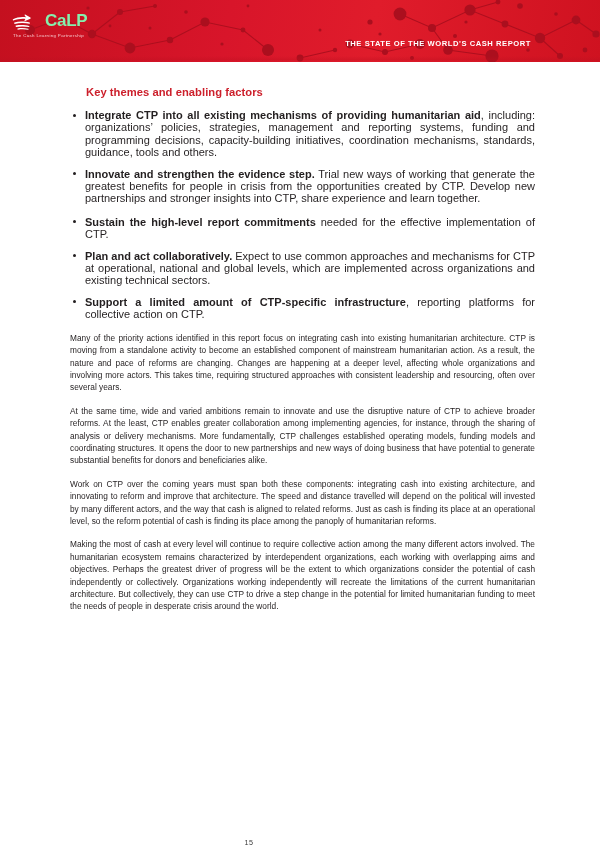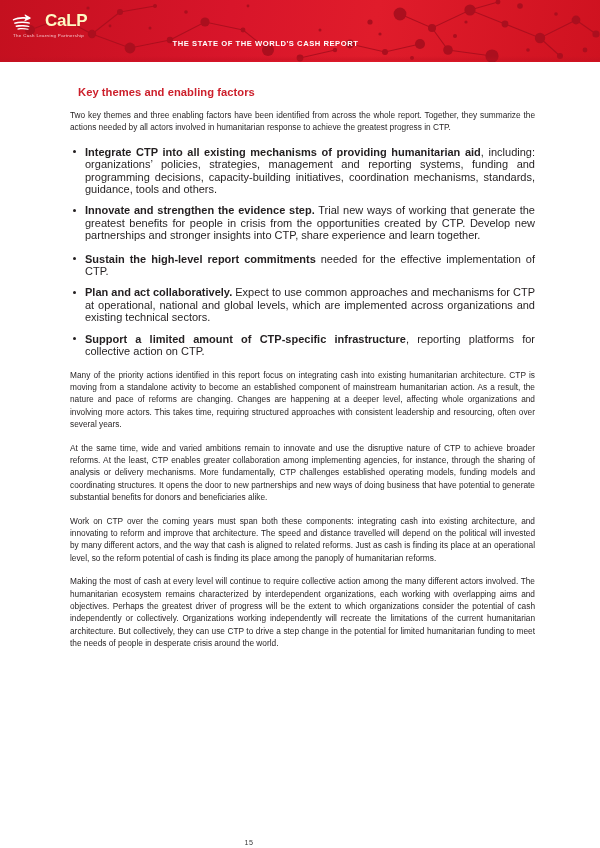--- a/index.html
+++ b/index.html
@@ -52,54 +52,54 @@
   .logo-mark {
     position: absolute;
     left: 0; top: 1px;
     width: 30px; height: 18px;
   }
   .logo-word {
     position: absolute;
     left: 33px; top: 0px;
     font-size: 17px;
     font-weight: bold;
-    color: #fef9c3;
+    color: #86efac;
     letter-spacing: -0.3px;
     line-height: 18px;
   }
   .logo-tagline {
     position: absolute;
     left: 1px; top: 21px;
     font-size: 4.4px;
     letter-spacing: 0.35px;
     color: #f6c9cd;
     white-space: nowrap;
   }
 
   .banner-title {
     position: absolute;
     left: 0; top: 39px;
     width: 531px;
-    text-align: center;
+    text-align: right;
     color: #ffffff;
     font-size: 7.6px;
     letter-spacing: 0.55px;
     font-weight: 600;
     white-space: nowrap;
   }
 
   
   .page {
     position: absolute;
     left: 70px;
     top: 85px;
     width: 465px;
   }
   h1.section-title {
-    margin: 0 0 10px 8px;
+    margin: 0 0 10px 16px;
     font-size: 11.2px;
     font-weight: bold;
     color: #cc1f2b;
     letter-spacing: 0.05px;
     line-height: 14px;
   }
   p.para {
     margin: 0 0 11px 0;
     font-size: 8.3px;
     line-height: 12.4px;
@@ -227,21 +227,20 @@
     <div class="logo-tagline">The Cash Learning Partnership</div>
   </div>
 
   <div class="banner-title">THE STATE OF THE WORLD'S CASH REPORT</div>
 </div>
 
 <div class="page">
 
   <h1 class="section-title">Key themes and enabling factors</h1>
 
-  <p class="para lead">Two key themes and three enabling factors have been identified from across the whole report. Together, they summarize the actions needed by all actors involved in humanitarian response to achieve the greatest progress in CTP.</p>
 
 
   <ul class="bullets">
     <li>
       <span class="dot"></span>
       <span class="b">Integrate CTP into all existing mechanisms of providing humanitarian aid</span><span>, including: organizations’ policies, strategies, management and reporting systems, funding and programming decisions, capacity-building initiatives, coordination mechanisms, standards, guidance, tools and others.</span>
     </li>
     <li>
       <span class="dot"></span>
       <span class="b">Innovate and strengthen the evidence step.</span><span> Trial new ways of working that generate the greatest benefits for people in crisis from the opportunities created by CTP. Develop new partnerships and stronger insights into CTP, share experience and learn together.</span>

